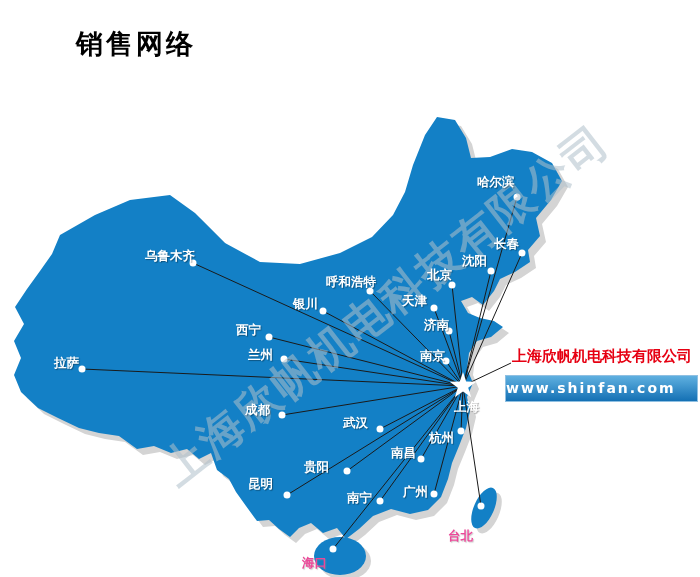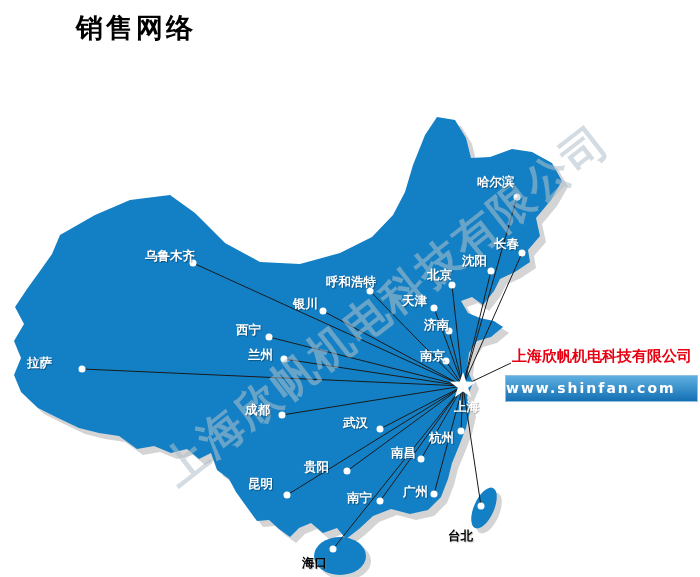--- a/index.html
+++ b/index.html
@@ -5,35 +5,35 @@
   * { margin:0; padding:0; box-sizing:border-box; }
   html,body { background:#ffffff; }
   body { font-family:"DejaVu Sans","Liberation Sans",sans-serif; }
   .page { position:relative; width:700px; height:577px; background:#ffffff; overflow:hidden; }
 
   .map-svg { position:absolute; left:0; top:0; z-index:1; }
 
   .header { position:absolute; left:76px; top:6px; z-index:6; }
   .title-en { color:#0d7ec6; font-style:italic; font-weight:bold; font-size:39px; line-height:37px; letter-spacing:1px; }
   .title-en span { display:block; }
-  .title-cn { color:#000000; font-weight:bold; font-size:27px; margin-top:4px; letter-spacing:3px; }
+  .title-cn { color:#000000; font-weight:bold; font-size:27px; margin-top:20px; letter-spacing:3px; }
 
   .watermark {
     position:absolute; left:150px; top:452px;
     transform:rotate(-38deg); transform-origin:0 0;
     font-size:44px; font-weight:bold; letter-spacing:2px;
     color:rgba(175,192,203,0.55); white-space:nowrap;
     pointer-events:none; z-index:2;
   }
 
   .city-label {
     position:absolute; color:#ffffff; font-size:12.5px; font-weight:bold;
     white-space:nowrap; text-shadow:1px 1px 1px rgba(0,0,0,0.35); z-index:4;
   }
-  .city-label.offmap { color:#000000; text-shadow:1px 1px 1px rgba(140,140,140,0.45); }
+  .city-label.offmap { color:#ec4899; text-shadow:1px 1px 1px rgba(140,140,140,0.45); }
 
   .company-name {
     position:absolute; left:512px; top:347px; z-index:6;
     color:#e60012; font-weight:bold; font-size:15px; white-space:nowrap;
   }
   .website-banner {
     position:absolute; left:505px; top:375px; width:193px; height:27px; z-index:6;
     background:linear-gradient(#5fb0e0,#1470b4);
     border:1px solid #8fc0e2;
     color:#ffffff; font-weight:bold; font-size:14px; letter-spacing:2px;
@@ -125,21 +125,21 @@
   <div class="city-label" style="left:462px;top:253px">沈阳</div>
   <div class="city-label" style="left:427px;top:267px">北京</div>
   <div class="city-label" style="left:402px;top:293px">天津</div>
   <div class="city-label" style="left:424px;top:317px">济南</div>
   <div class="city-label" style="left:420px;top:348px">南京</div>
   <div class="city-label" style="left:145px;top:248px">乌鲁木齐</div>
   <div class="city-label" style="left:326px;top:274px">呼和浩特</div>
   <div class="city-label" style="left:293px;top:296px">银川</div>
   <div class="city-label" style="left:236px;top:322px">西宁</div>
   <div class="city-label" style="left:248px;top:347px">兰州</div>
-  <div class="city-label" style="left:27px;top:355px">拉萨</div>
+  <div class="city-label" style="left:54px;top:355px">拉萨</div>
   <div class="city-label" style="left:245px;top:402px">成都</div>
   <div class="city-label" style="left:343px;top:415px">武汉</div>
   <div class="city-label" style="left:391px;top:445px">南昌</div>
   <div class="city-label" style="left:304px;top:459px">贵阳</div>
   <div class="city-label" style="left:248px;top:476px">昆明</div>
   <div class="city-label" style="left:347px;top:490px">南宁</div>
   <div class="city-label" style="left:403px;top:484px">广州</div>
   <div class="city-label" style="left:429px;top:430px">杭州</div>
   <div class="city-label offmap" style="left:448px;top:528px">台北</div>
   <div class="city-label offmap" style="left:302px;top:555px">海口</div>

